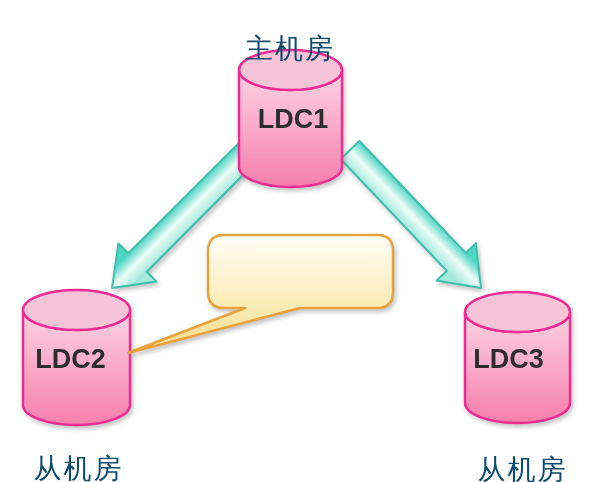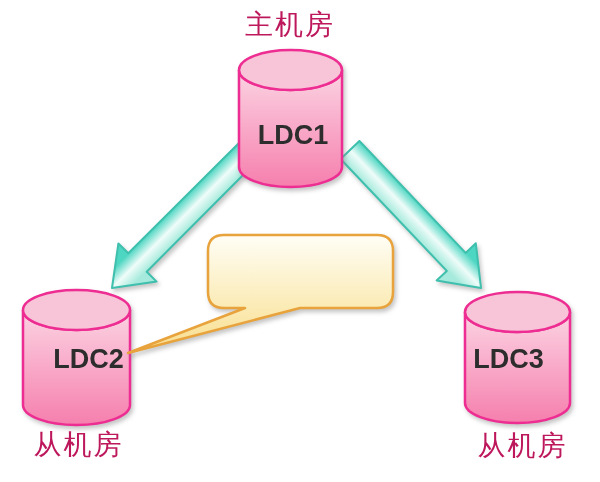--- a/index.html
+++ b/index.html
@@ -2,21 +2,21 @@
 <html><head>
 <meta charset="utf-8">
 <style>
   html,body{margin:0;padding:0;background:#ffffff;}
   #stage{position:relative;width:600px;height:482px;background:#ffffff;overflow:hidden;
          font-family:"Liberation Sans", sans-serif;}
   #stage svg{position:absolute;left:0;top:0;}
   .shadow{filter:drop-shadow(2.5px 3px 2px rgba(140,140,140,0.5));}
   .txt{position:absolute;text-align:center;color:#1f1f1f;}
   .room-label{font-family:Liberation Sans, sans-serif;
-              font-size:28px;font-weight:400;color:#be185d;letter-spacing:2px;}
+              font-size:28px;font-weight:400;color:#0c4a6e;letter-spacing:2px;margin-top:24px;}
   .cyl-label{font-family:"Liberation Sans","DejaVu Sans",sans-serif;
              font-size:27px;font-weight:600;color:#2d2d2d;}
   .callout-text{font-family:"Liberation Sans","DejaVu Sans",sans-serif;
                 font-size:22px;font-weight:700;color:#3c3c3c;line-height:31px;}
 </style>
 </head>
 <body>
 
 <div id="stage">
 
@@ -60,23 +60,23 @@
     <g class="shadow">
       <path d="M 465,312 L 465,403 A 52.5,20 0 0 0 570,403 L 570,312 A 52.5,20 0 0 1 465,312 Z" fill="url(#cylBody)" stroke="#EE2D92" stroke-width="2.5"></path>
       <ellipse cx="517.5" cy="312" rx="52.5" ry="20" fill="#F8C5D8" stroke="#EE2D92" stroke-width="2.5"></ellipse>
     </g>
 
     <path class="shadow" d="M 224,235 H 377 Q 393,235 393,251 V 292 Q 393,308 377,308 H 300 L 128,353 L 245,308 H 224 Q 208,308 208,292 V 251 Q 208,235 224,235 Z" fill="url(#calloutGrad)" stroke="#E8A33C" stroke-width="2.5" stroke-linejoin="round"></path>
   </svg>
 
   <div class="txt room-label" style="left:215px;top:6px;width:150px;">主机房</div>
 
-  <div class="txt cyl-label" style="left:239px;top:120px;width:108px;">LDC1</div>
+  <div class="txt cyl-label" style="left:239px;top:104px;width:108px;">LDC1</div>
 
-  <div class="txt cyl-label" style="left:23px;top:344px;width:95px;padding-left:18px;">LDC2</div>
+  <div class="txt cyl-label" style="left:23px;top:344px;width:95px;">LDC2</div>
 
   <div class="txt cyl-label" style="left:465px;top:344px;width:87px;">LDC3</div>
 
   <div class="txt room-label" style="left:6px;top:426px;width:145px;">从机房</div>
 
   <div class="txt room-label" style="left:450px;top:427px;width:145px;">从机房</div>
 
 
 </div>
 

